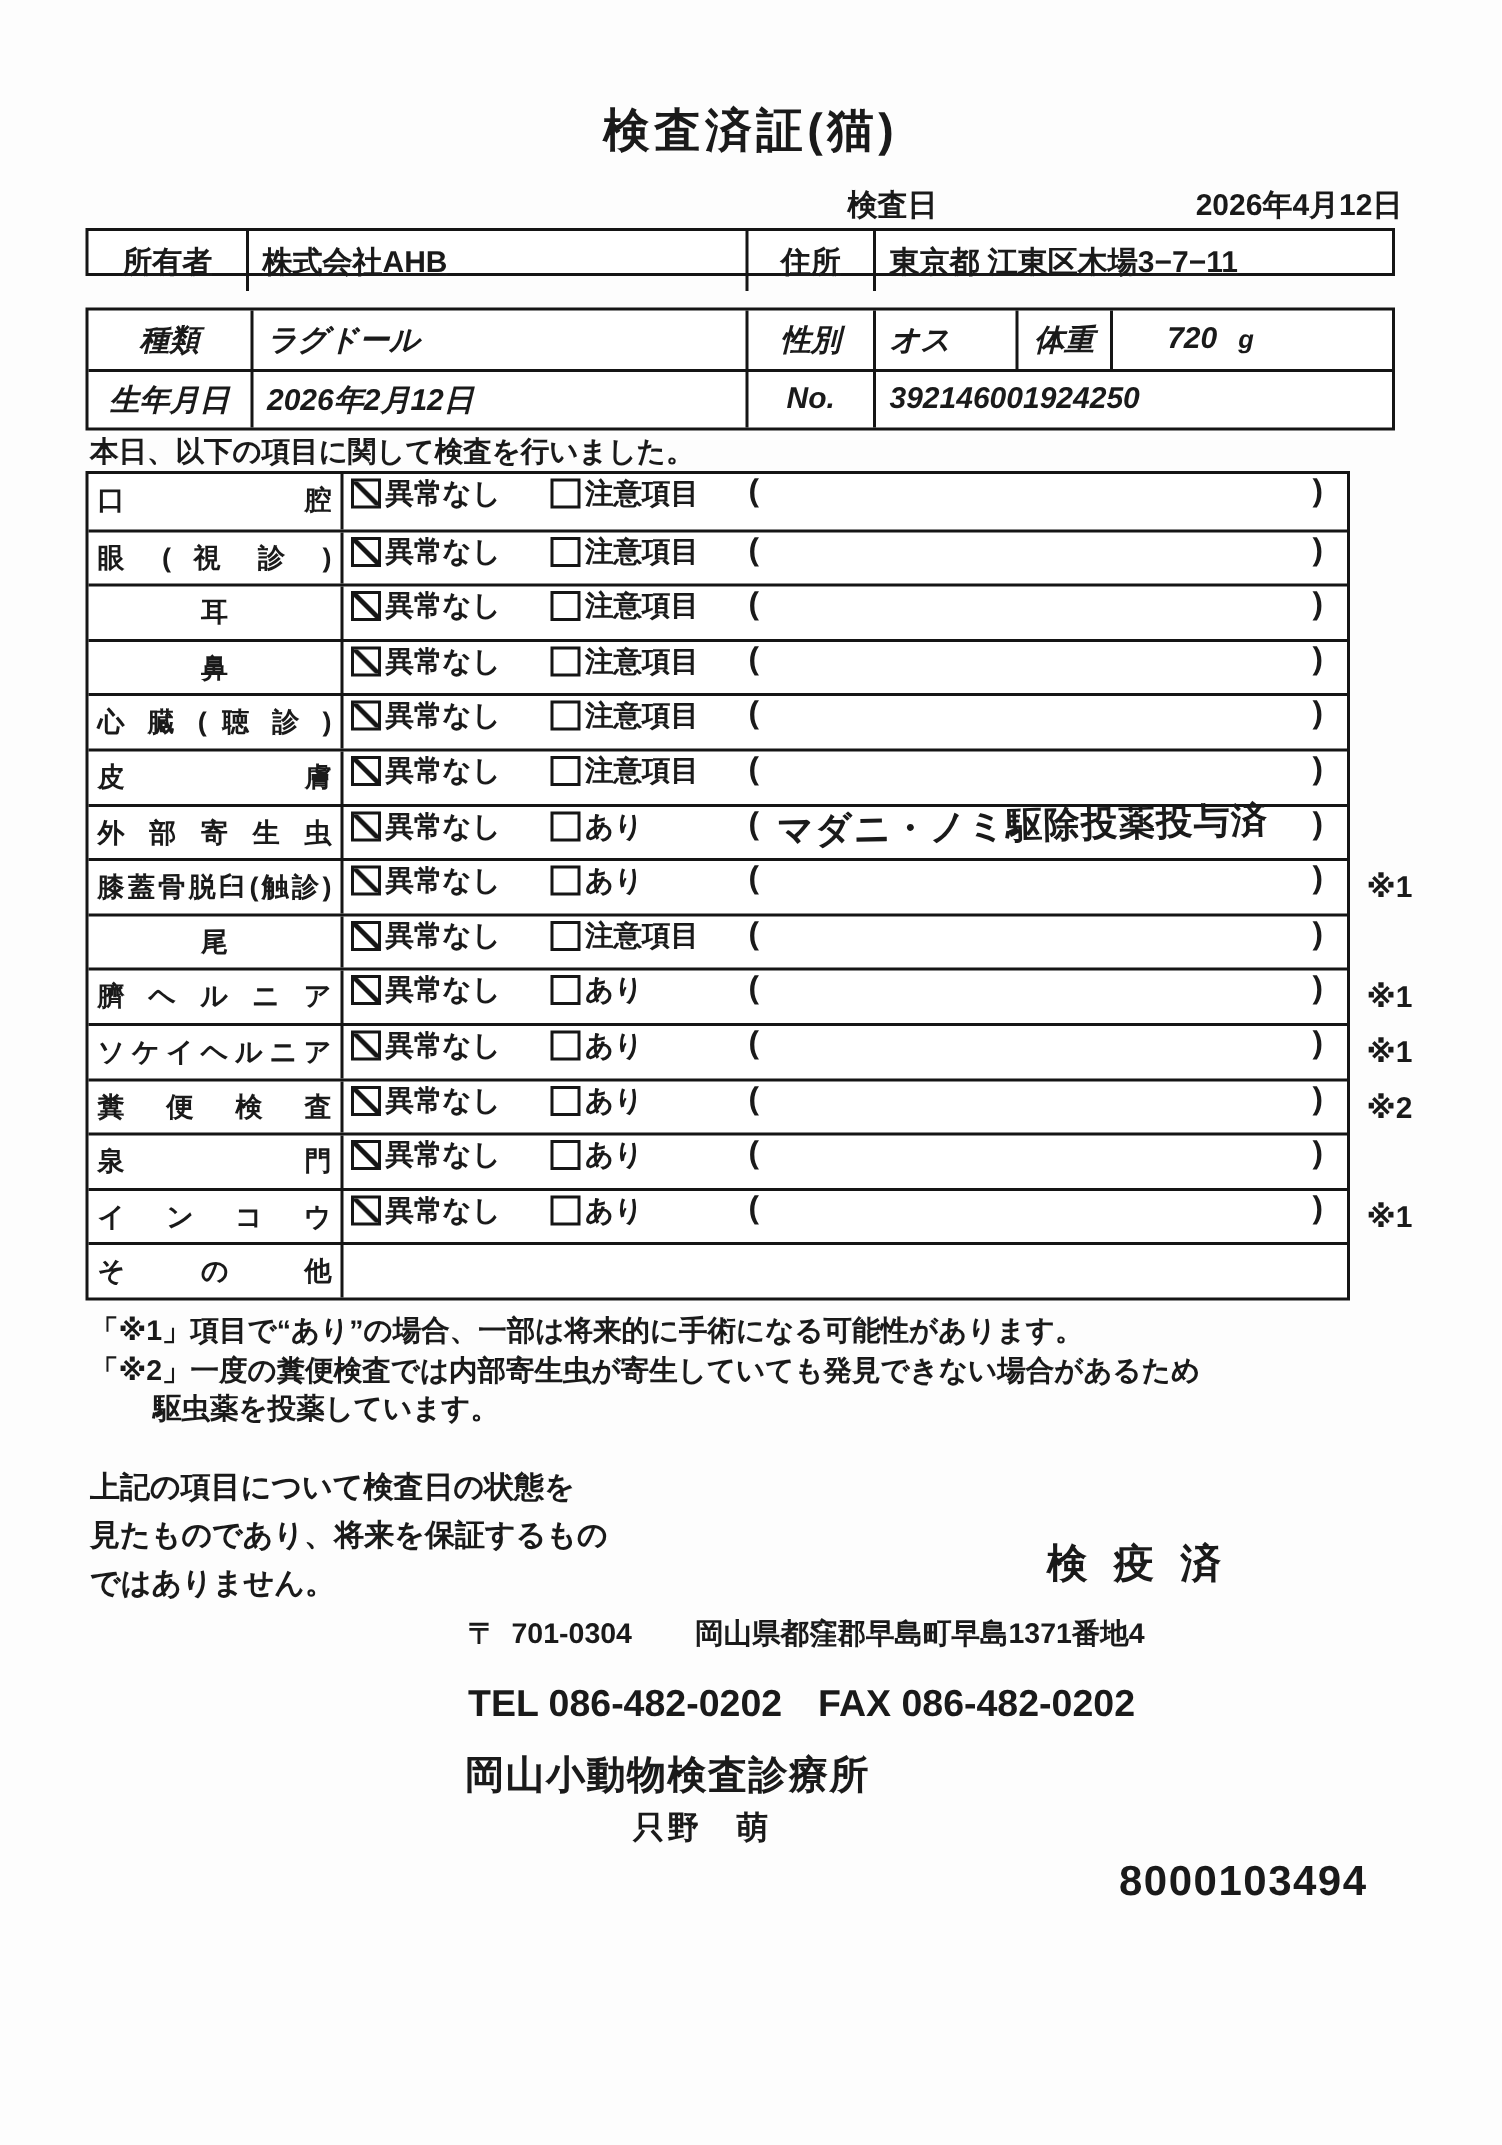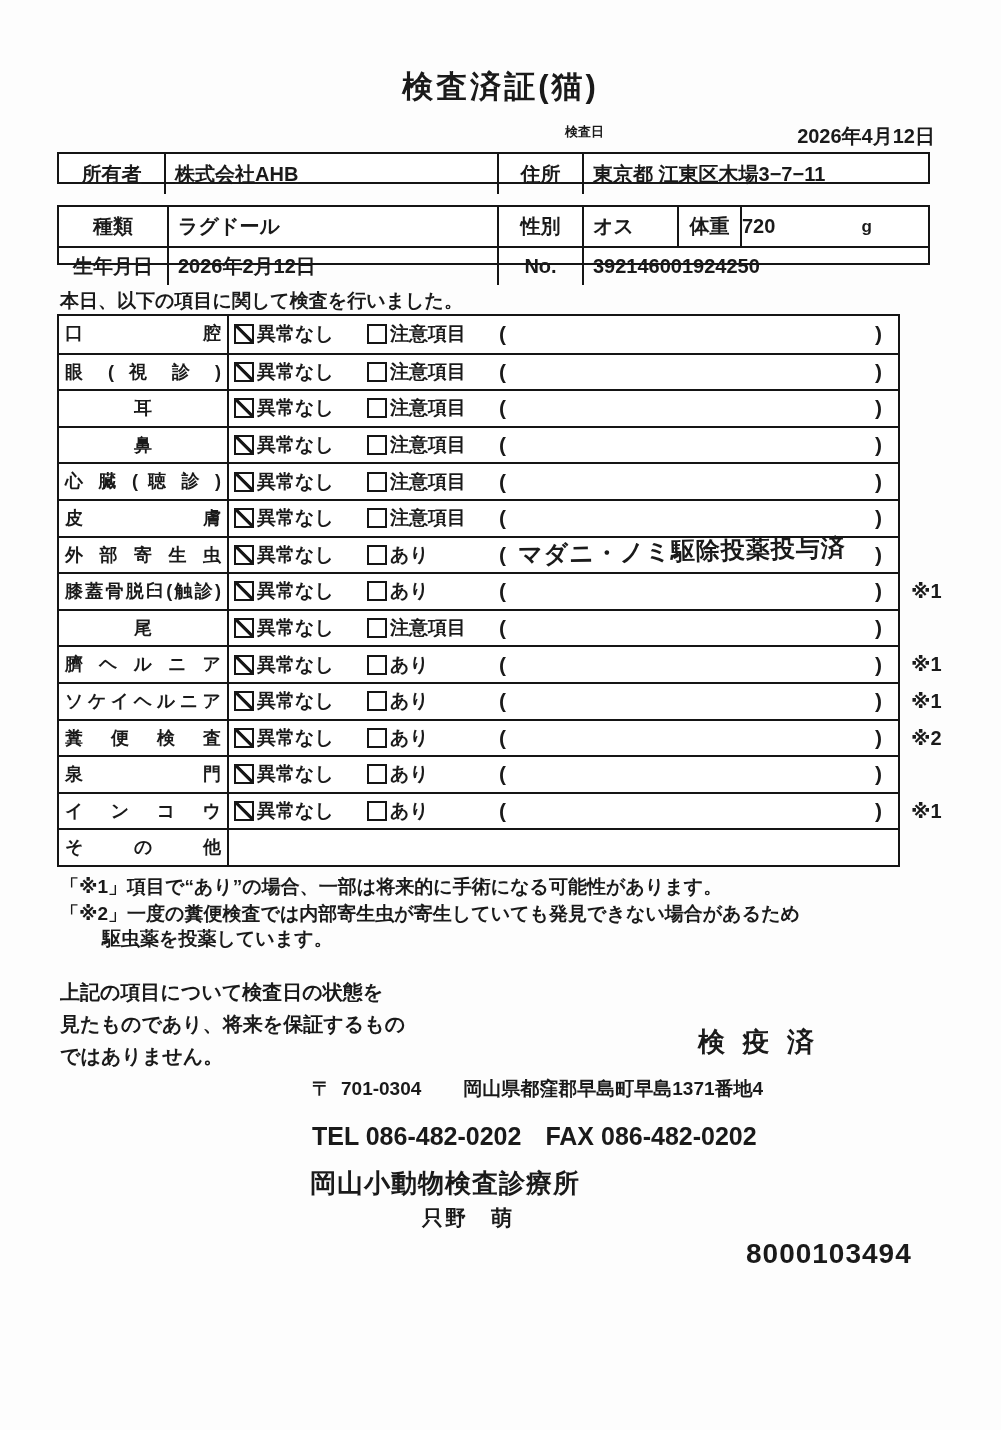--- a/index.html
+++ b/index.html
@@ -4,60 +4,60 @@
 <style>
   html,body{margin:0;padding:0;background:#ffffff;}
   body{font-family:"Liberation Sans","DejaVu Sans",sans-serif;color:#1a1a1a;}
   .page{position:relative;width:1001px;height:1430px;background:#fdfdfd;overflow:hidden;}
 
   
   .doc-title{position:absolute;top:66px;left:0;width:100%;text-align:center;
     font-size:31px;font-weight:700;letter-spacing:3px;}
 
   
-  .insp-date-label{position:absolute;top:123px;left:565px;font-size:13px;font-weight:600;}
+  .insp-date-label{position:absolute;top:123px;left:565px;font-size:20px;font-weight:600;}
   .insp-date-value{position:absolute;top:123px;right:66px;font-size:20px;font-weight:600;}
 
   
   .tbl{position:absolute;left:57px;width:873px;border:2px solid #151515;box-sizing:border-box;background:#fff;}
   .tbl-row{display:flex;height:40px;box-sizing:border-box;}
   .tbl-row + .tbl-row{border-top:2px solid #151515;}
   .cell{box-sizing:border-box;display:flex;align-items:center;font-size:20px;font-weight:600;}
   .cell + .cell{border-left:2px solid #151515;}
   .cell.lab{justify-content:center;}
   .cell.val{padding-left:9px;}
   .t1{top:152px;height:32px;text-decoration:underline;}
-  .t2{top:205px;height:60px;}
+  .t2{top:205px;height:82px;font-style:italic;}
   .t2 .tbl-row{height:39px;}
   .w-owner{width:105px;}
   .w-ownerval{width:333px;}
   .w-addr{width:85px;}
   .w-addrval{flex:1;}
   .w-kind{width:108px;}
   .w-kindval{width:330px;}
   .w-sex{width:85px;}
   .w-sexval{width:95px;}
   .w-weight{width:63px;}
-  .w-weightval{flex:1;justify-content:space-between;padding-right:10px;}
+  .w-weightval{flex:1;justify-content:center;padding-right:10px;}
   .weight-num{font-size:20px;}
   .weight-unit{font-size:17px;margin-left:14px;margin-right:46px;}
   .w-noval{flex:1;}
 
   .intro{position:absolute;top:288px;left:60px;font-size:19px;font-weight:600;}
 
   
   .exam-table{position:absolute;top:314px;left:57px;width:843px;
     border:2px solid #151515;box-sizing:border-box;background:#fff;}
   .exam-row{position:relative;display:flex;height:36.6px;box-sizing:border-box;}
   .exam-row + .exam-row{border-top:2px solid #151515;}
   .exam-label{width:170px;box-sizing:border-box;border-right:2px solid #151515;
     padding:0 6px;font-size:18px;font-weight:600;line-height:34px;white-space:nowrap;
     text-align:justify;text-align-last:justify;overflow:hidden;}
   .exam-row.center-label .exam-label{text-align:center;text-align-last:center;}
-  .exam-content{flex:1;display:flex;align-items:center;padding-left:5px;box-sizing:border-box;}
+  .exam-content{flex:1;display:flex;align-items:flex-start;padding-left:5px;box-sizing:border-box;}
   .opt{width:133px;display:flex;align-items:center;gap:3px;}
   .opt.opt2{width:132px;}
   .opt-label{font-size:19px;font-weight:600;white-space:nowrap;}
   .checkbox{width:16px;height:16px;border:2px solid #151515;box-sizing:content-box;
     display:inline-block;background:#fff;flex:0 0 auto;}
   .checkbox.checked{background:linear-gradient(to top right,
     transparent 42%, #151515 46%, #151515 56%, transparent 60%);}
   .paren-open,.paren-close{font-size:21px;font-weight:600;}
   .paren-close{margin-left:auto;margin-right:16px;}
   .paren-content{font-size:19px;white-space:nowrap;margin-left:8px;}

